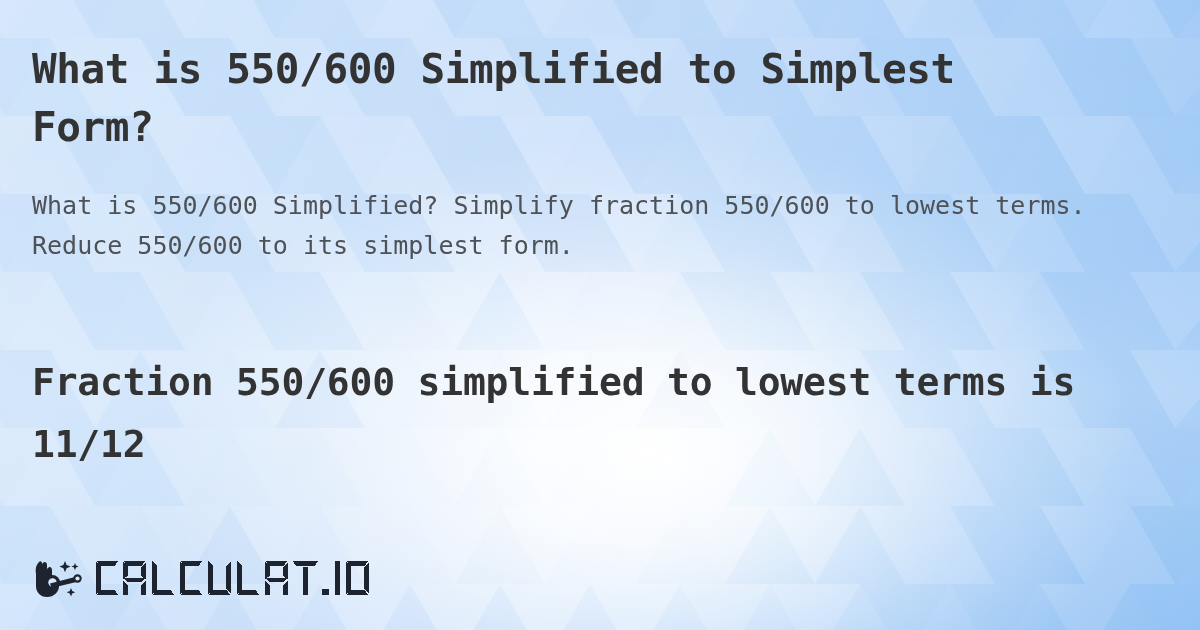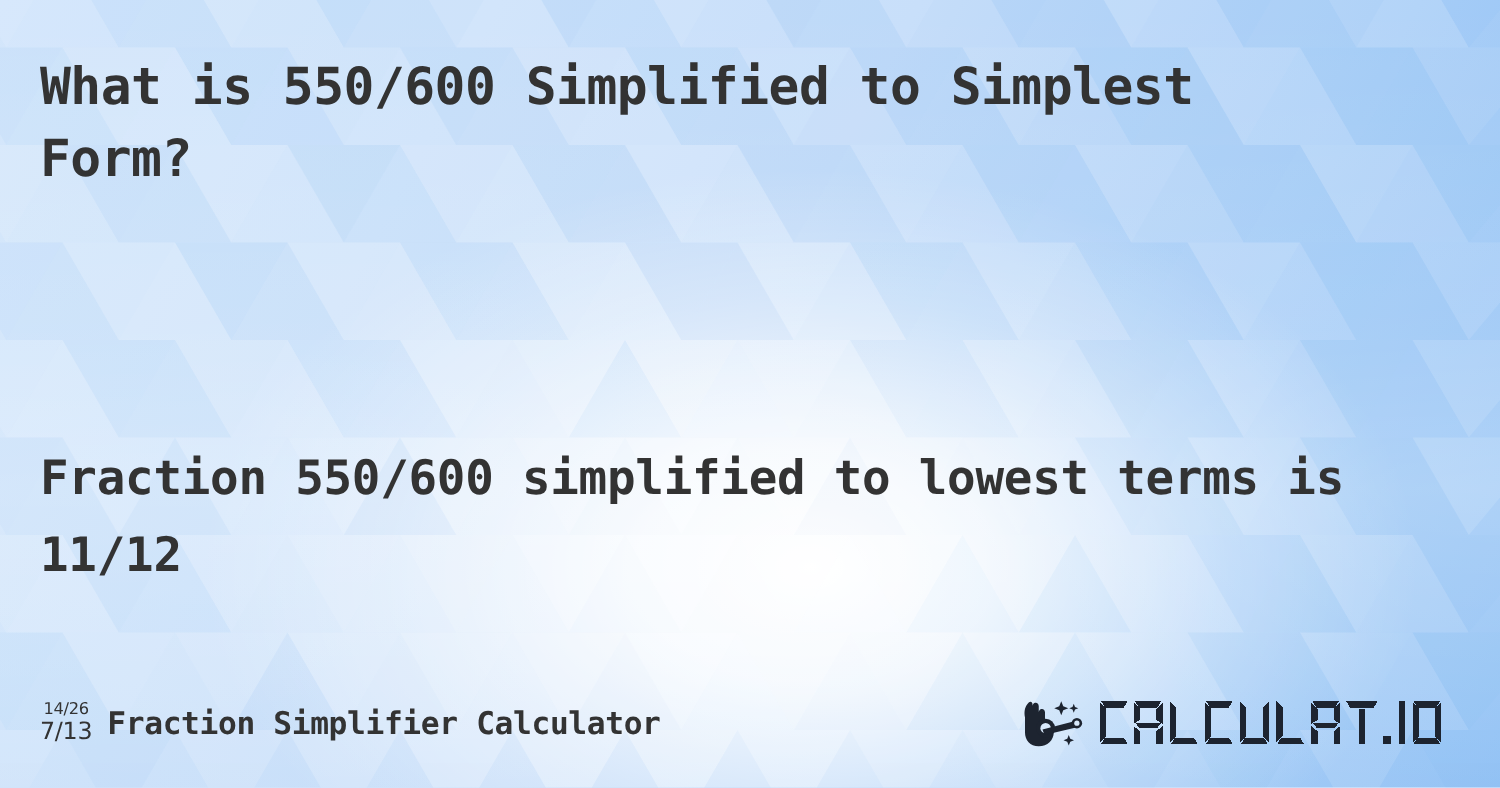--- a/index.html
+++ b/index.html
@@ -402,34 +402,26 @@
       <polygon points="1080,624 1170,624 1125,702" fill="#ffffff" opacity="0.20"></polygon>
       <polygon points="1170,624 1280,624 1215,702" fill="#6fb2ee" opacity="0.14"></polygon>
     </svg>
     <div id="bg-sheen"></div>
   </div>
 
   <div id="content">
 
     <h1 id="page-title">What is 550/600 Simplified to Simplest Form?</h1>
 
+    <p id="page-subtitle">What is 550/600 Simplified? Simplify fraction 550/600 to lowest terms. Reduce 550/600 to its simplest form.</p>
 
     <p id="result-text">Fraction 550/600 simplified to lowest terms is 11/12</p>
 
     <div id="footer">
 
-      <div id="footer-left">
-
-        <div id="fraction-simplify-icon">
-          <span class="frac-top">14/26</span>
-          <span class="frac-bottom">7/13</span>
-        </div>
-
-        <div id="footer-title">Fraction Simplifier Calculator</div>
-      </div>
 
       <div id="brand-logo">
 
         <svg id="wand-hand-icon" width="56" height="44" viewBox="0 0 56 44" xmlns="http://www.w3.org/2000/svg">
           <g fill="#1d2430">
 
             <path d="M7 6 C4 9 3 13 4 18 L4 30 C4 36 8 41 15 41 C22 41 27 36 27 30
                      L27 26 C27 24 25 23 23.5 24 L20 26 L20 14 C20 12 18.6 10.8 17 11.2
                      C15.6 11.6 15 12.8 15 14 L15 9 C15 7 13.6 5.8 12 6.2
                      C10.6 6.6 10 7.8 10 9 L10 7.5 C10 5.6 8.4 4.6 7 6 Z"></path>

